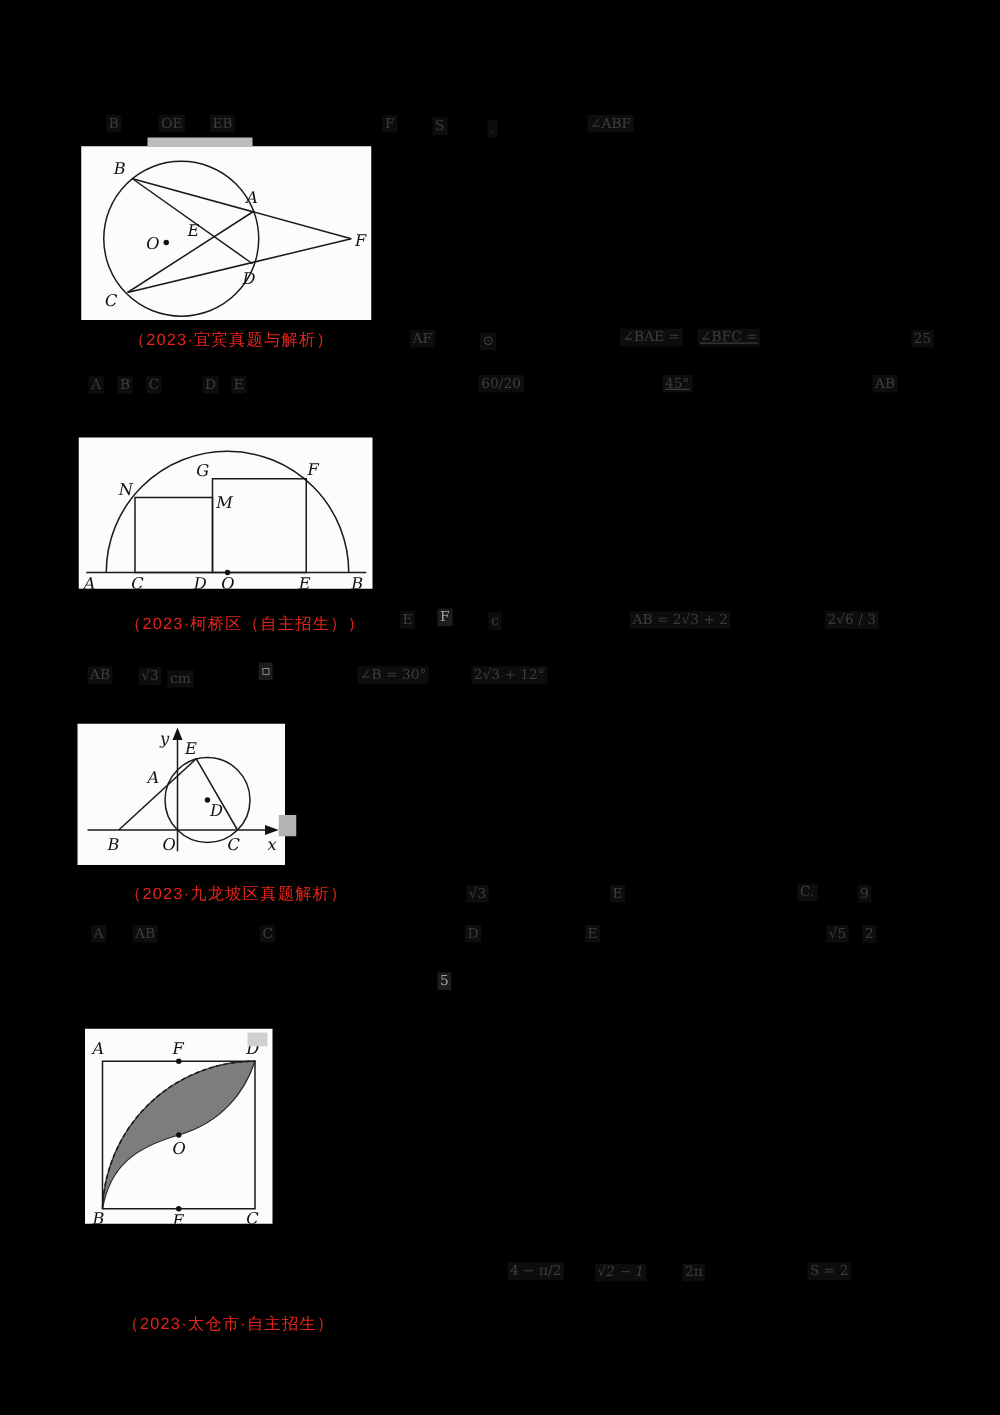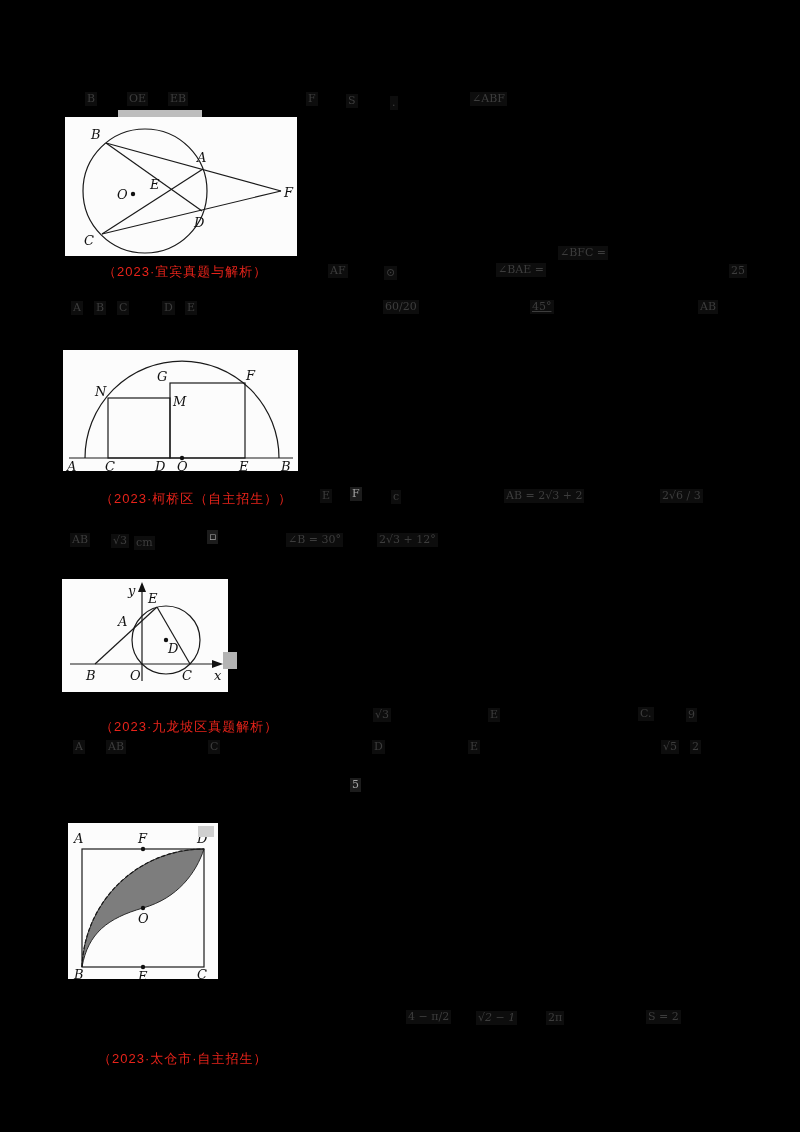--- a/index.html
+++ b/index.html
@@ -17,21 +17,21 @@
   svg .geo{stroke:#1a1a1a;stroke-width:1.2;fill:none;}
   svg .dot{fill:#111;stroke:none;}
 </style>
 </head>
 <body>
 
 <div class="page" style="background: rgb(0, 0, 0);">
 
   <div class="src-label" style="left: 103px; top: 263px; color: rgb(232, 35, 26);">（2023·宜宾真题与解析）</div>
   <div class="src-label" style="left: 100px; top: 490px; color: rgb(232, 35, 26);">（2023·柯桥区（自主招生））</div>
-  <div class="src-label" style="left: 100px; top: 706px; color: rgb(232, 35, 26); margin-top: 12px;">（2023·九龙坡区真题解析）</div>
+  <div class="src-label" style="left: 100px; top: 706px; color: rgb(232, 35, 26);">（2023·九龙坡区真题解析）</div>
   <div class="src-label" style="left: 98px; top: 1050px; color: rgb(232, 35, 26);">（2023·太仓市·自主招生）</div>
 
   <div class="panel" style="left:65px;top:117px;width:232px;height:139px;">
     <svg width="232" height="139" viewBox="0 0 232 139">
       <circle class="geo" cx="80" cy="74" r="62"></circle>
       <line class="geo" x1="41" y1="26" x2="216" y2="74"></line>
       <line class="geo" x1="37" y1="117" x2="216" y2="74"></line>
       <line class="geo" x1="41" y1="26" x2="137" y2="94"></line>
       <line class="geo" x1="37" y1="117" x2="138" y2="52"></line>
       <circle class="dot" cx="68" cy="77" r="2.2"></circle>
@@ -107,21 +107,21 @@
 <span class="frag" style="left: 85px; top: 92px;">B</span>
     <span class="frag" style="left: 127px; top: 92px;">OE</span>
     <span class="frag" style="left: 168px; top: 92px;">EB</span>
     <span class="frag" style="left: 306px; top: 92px;">F</span>
     <span class="frag" style="left: 346px; top: 94px;">S</span>
     <span class="frag" style="left: 390px; top: 96px;">.</span>
     <span class="frag" style="left: 426px; top: 92px; margin-left: 44px;">∠ABF</span>
     <span class="frag" style="left: 328px; top: 264px;">AF</span>
     <span class="frag" style="left: 384px; top: 266px;">⊙</span>
     <span class="frag" style="left: 496px; top: 263px;">∠BAE =</span>
-    <span class="frag" style="left: 558px; top: 246px;">∠BFC =</span>
+    <span class="frag" style="left: 558px; top: 263px; text-decoration: underline;">∠BFC =</span>
     <span class="frag" style="left: 710px; top: 264px; margin-left: 19px;">25</span>
     <span class="frag" style="left: 71px; top: 301px;">A</span>
     <span class="frag" style="left: 94px; top: 301px;">B</span>
     <span class="frag" style="left: 117px; top: 301px;">C</span>
     <span class="frag" style="left: 162px; top: 301px;">D</span>
     <span class="frag" style="left: 185px; top: 301px;">E</span>
     <span class="frag" style="left: 383px; top: 300px;">60/20</span>
     <span class="frag" style="left: 530px; top: 300px; text-decoration: underline;">45°</span>
     <span class="frag" style="left: 698px; top: 300px;">AB</span>
     <span class="frag" style="left: 320px; top: 489px;">E</span>

